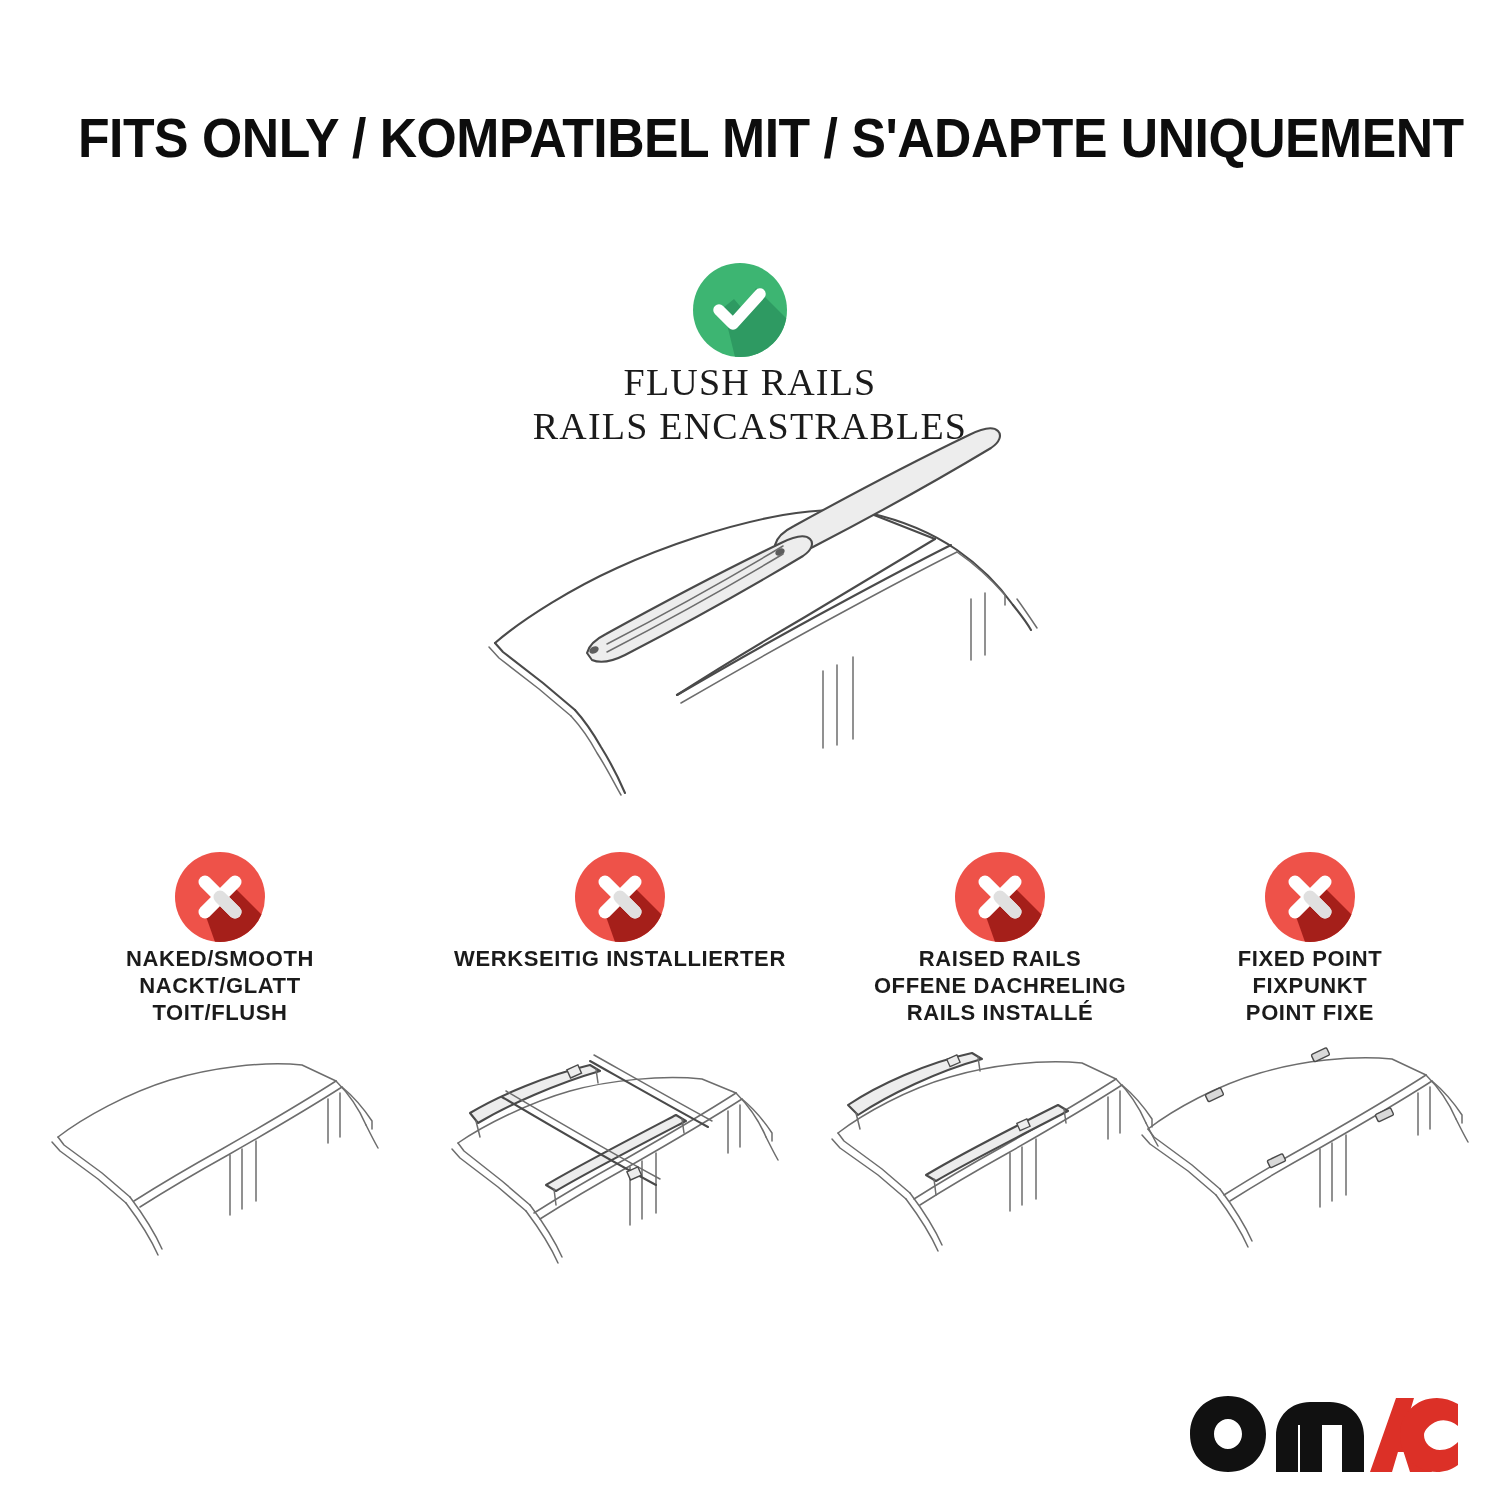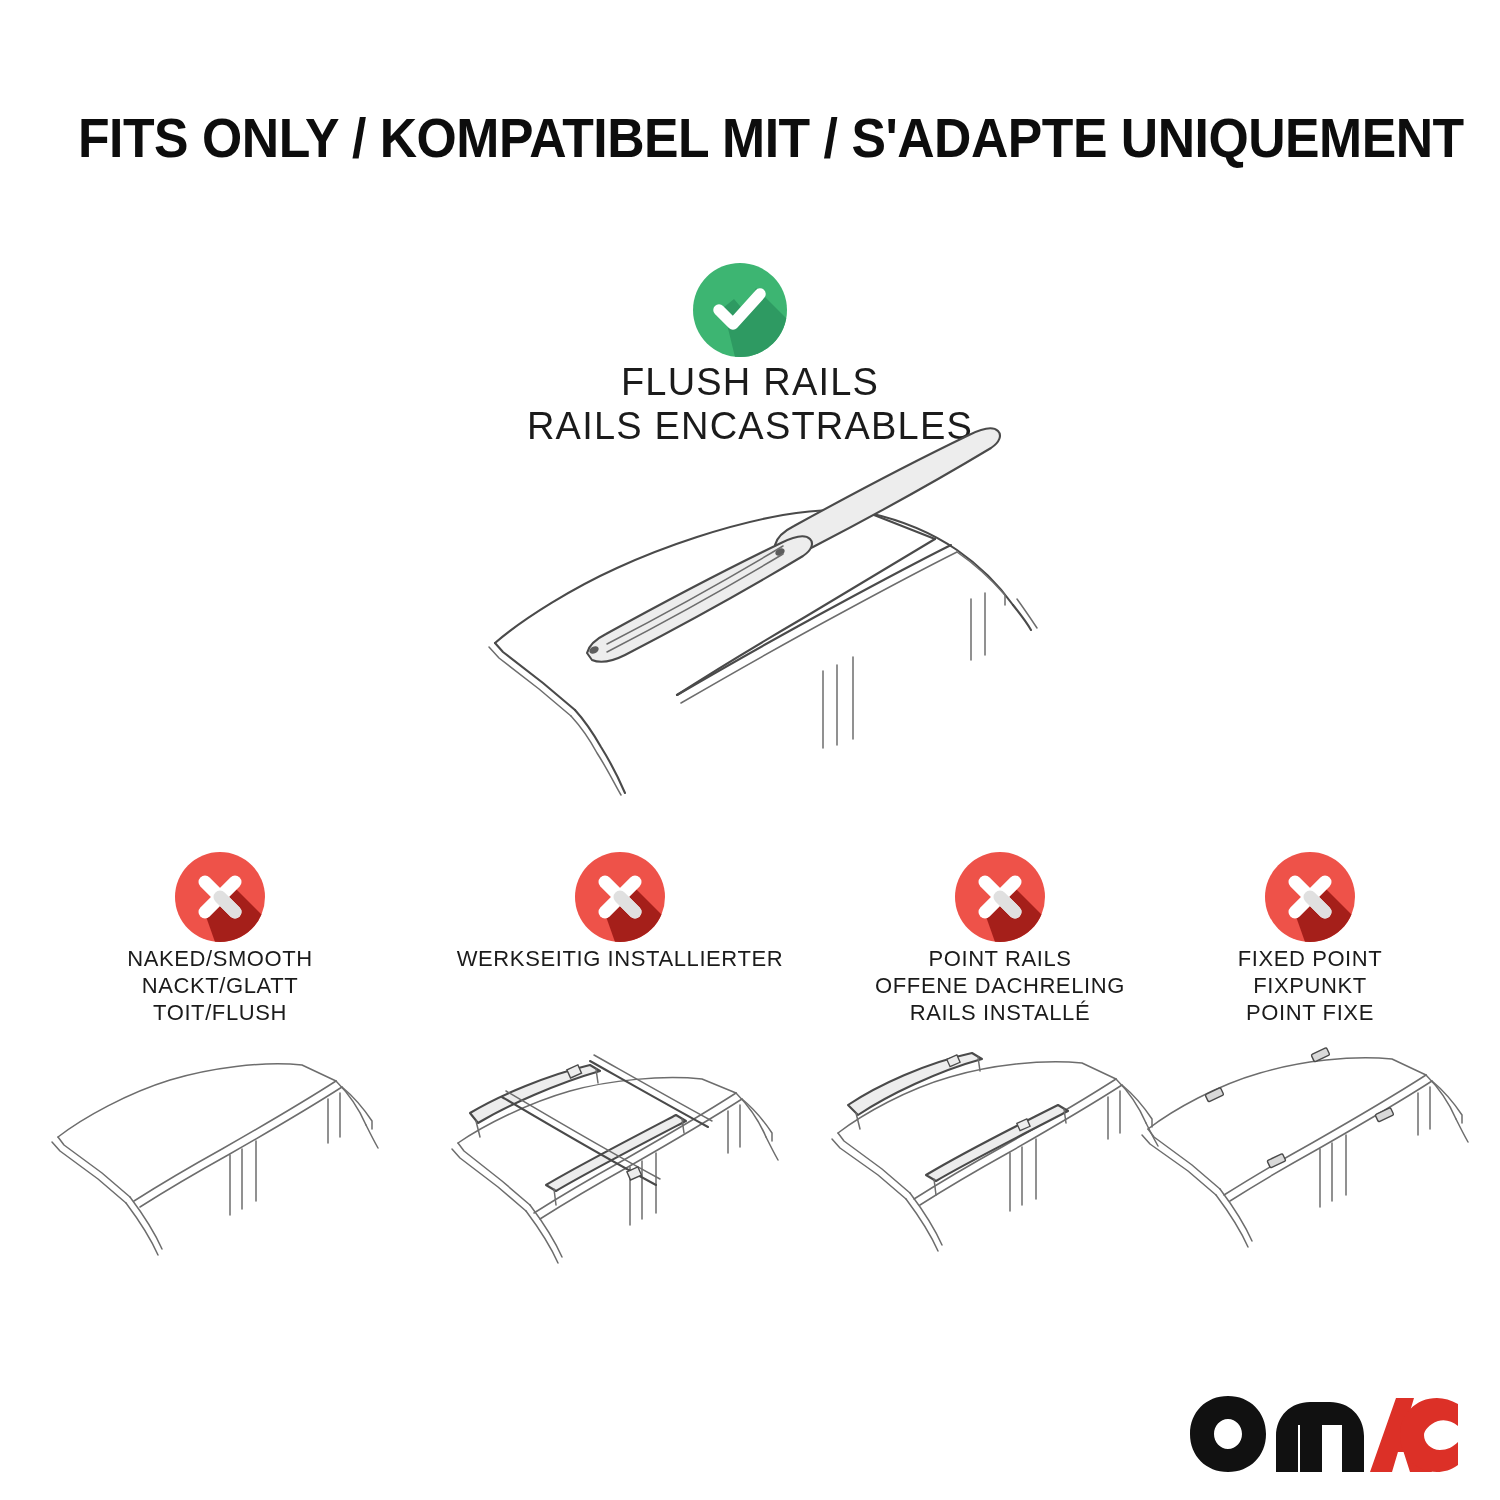--- a/index.html
+++ b/index.html
@@ -52,20 +52,21 @@
     width: 90px;
     height: 90px;
   }
 
   .approved-labels {
     position: absolute;
     left: 0;
     top: 360px;
     width: 1500px;
     text-align: center;
+    font-family: Liberation Serif, serif;
   }
   .approved-labels .ln {
     font-size: 38px;
     line-height: 44px;
     letter-spacing: 1.2px;
     font-weight: 400;
     color: #1b1b1b;
     white-space: nowrap;
   }
 
@@ -89,20 +90,21 @@
   .reject-col {
     position: absolute;
     top: 0;
   }
   .reject-labels {
     position: absolute;
     top: 100px;
     text-align: center;
     left: 50%;
     transform: translateX(-50%);
+    font-weight: bold;
   }
   .reject-labels .ln {
     font-size: 22px;
     line-height: 27px;
     letter-spacing: 0.6px;
     color: #1b1b1b;
     white-space: nowrap;
   }
   .reject-art {
     position: absolute;
@@ -342,21 +344,21 @@
           <path d="M54 30 L90 66 L90 90 L40 90 L28 56 Z" fill="#A51F1A"></path>
         </g>
         <g stroke="#ffffff" stroke-width="13" stroke-linecap="round">
           <line x1="30" y1="30" x2="60" y2="60"></line>
           <line x1="60" y1="30" x2="30" y2="60"></line>
         </g>
         <line x1="45" y1="45" x2="60" y2="60" stroke="#E0E0E0" stroke-width="13" stroke-linecap="round"></line>
       </svg>
     </div>
     <div class="reject-labels">
-      <div class="ln">POINT RAILS</div>
+      <div class="ln">RAISED RAILS</div>
       <div class="ln">OFFENE DACHRELING</div>
       <div class="ln">RAILS INSTALLÉ</div>
     </div>
     <div class="reject-art">
       <svg viewBox="0 0 340 230" width="340" height="230">
         <path class="stroke-thin" d="M8 78 C34 58 78 34 120 22 C160 10 212 4 252 8 L286 24"></path>
         <path class="stroke-thin" d="M286 24 C300 38 310 54 316 68"></path>
         <path class="stroke-thin" d="M316 68 C320 76 324 84 328 91"></path>
         <path class="stroke-thin" d="M8 78 L14 86 L52 114 L80 138"></path>
         <path class="stroke-thin" d="M2 84 L10 93 L48 120 L76 144"></path>

